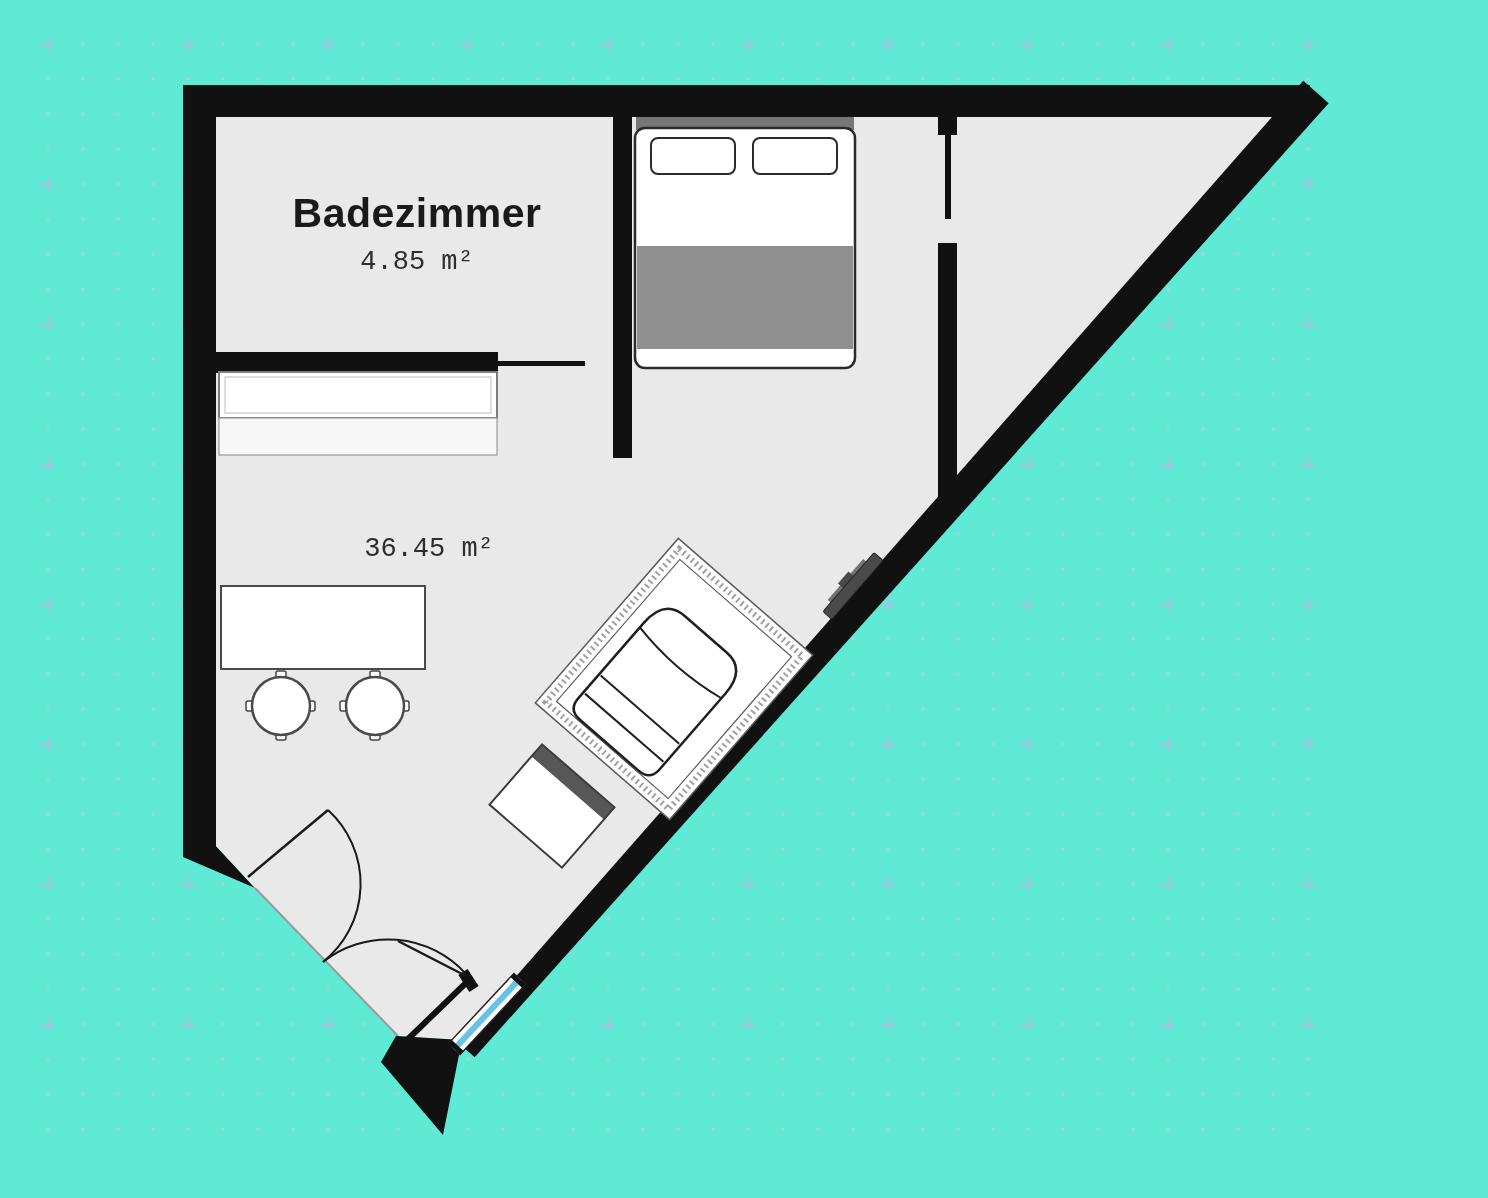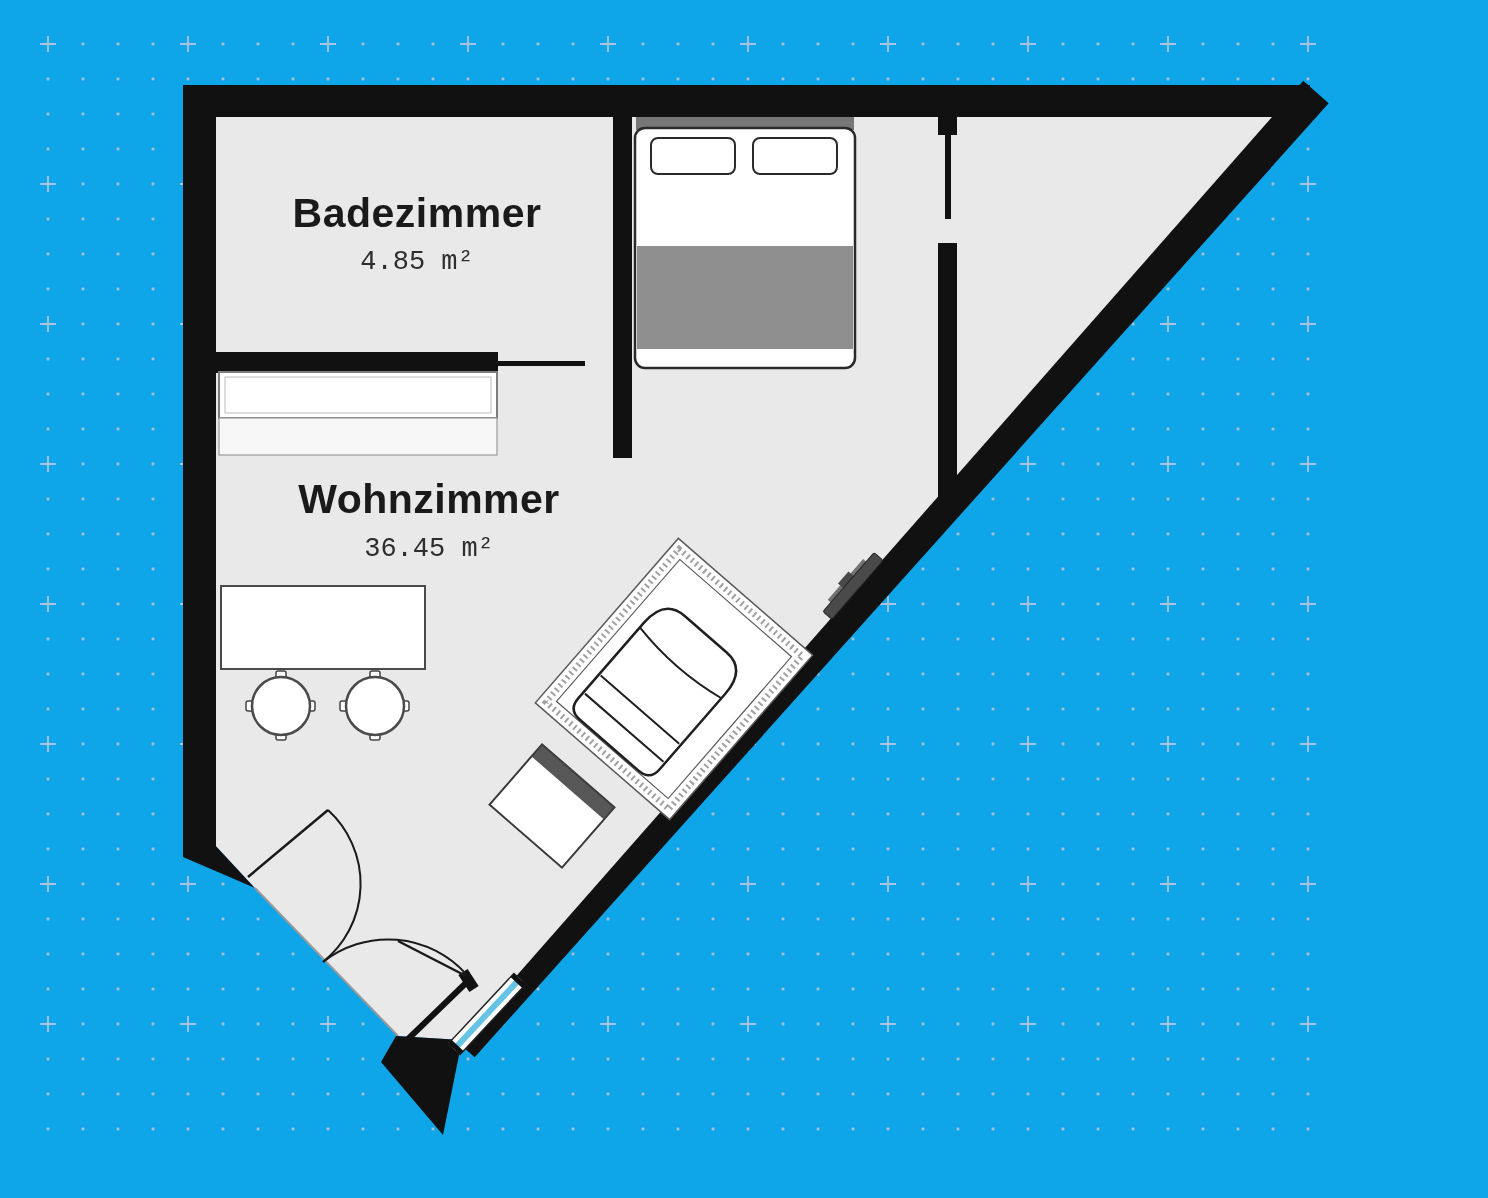--- a/index.html
+++ b/index.html
@@ -1,19 +1,19 @@
 <!DOCTYPE html>
 <html><head>
 <meta charset="utf-8">
 <style>
   html,body{margin:0;padding:0;background:#ffffff;}
   .canvas{
     position:relative;
     width:1488px;height:1198px;
-    background:#0ea5e9;
+    background:#5eead4;
     overflow:hidden;
     font-family:"Liberation Sans", sans-serif;
   }
   .canvas svg{position:absolute;left:0;top:0;}
   .room-label{
     position:absolute;
     transform:translate(-50%,-50%);
     white-space:nowrap;
     text-align:center;
     color:#1c1c1c;
@@ -139,19 +139,16 @@
   </g>
 </svg>
 
 <div class="room-label" style="left:417px; top:213px;">
   <span class="room-name">Badezimmer</span>
 </div>
 <div class="room-label" style="left:417px; top:262px;">
   <span class="room-area">4.85 m²</span>
 </div>
 
-<div class="room-label" style="left:429px; top:499px;">
-  <span class="room-name">Wohnzimmer</span>
-</div>
 <div class="room-label" style="left:429px; top:549px;">
   <span class="room-area">36.45 m²</span>
 </div>
 </div>
 
 </body></html>

